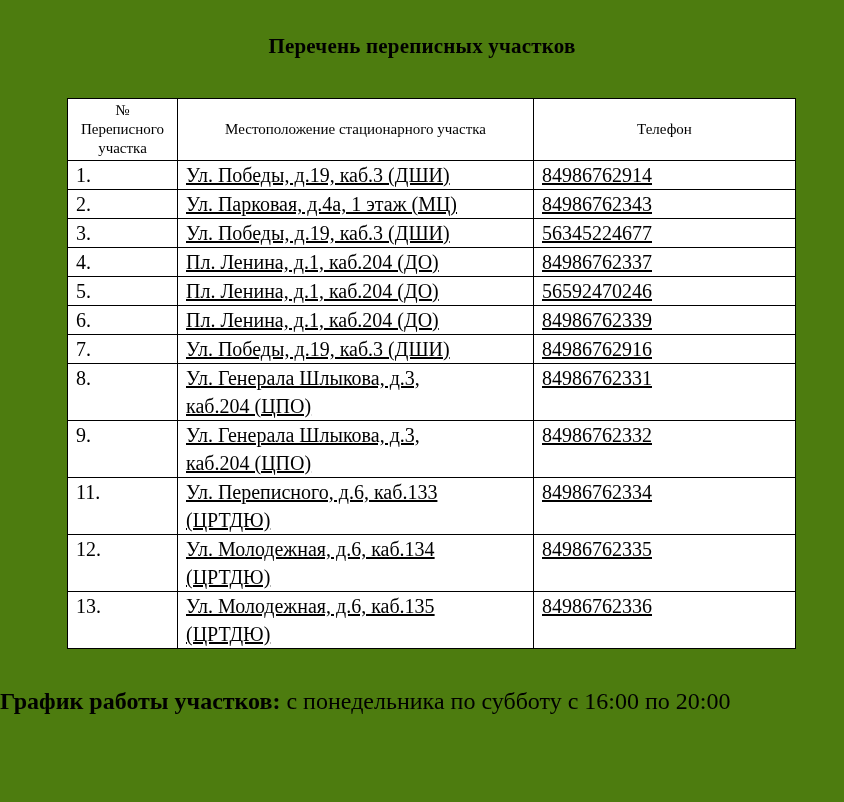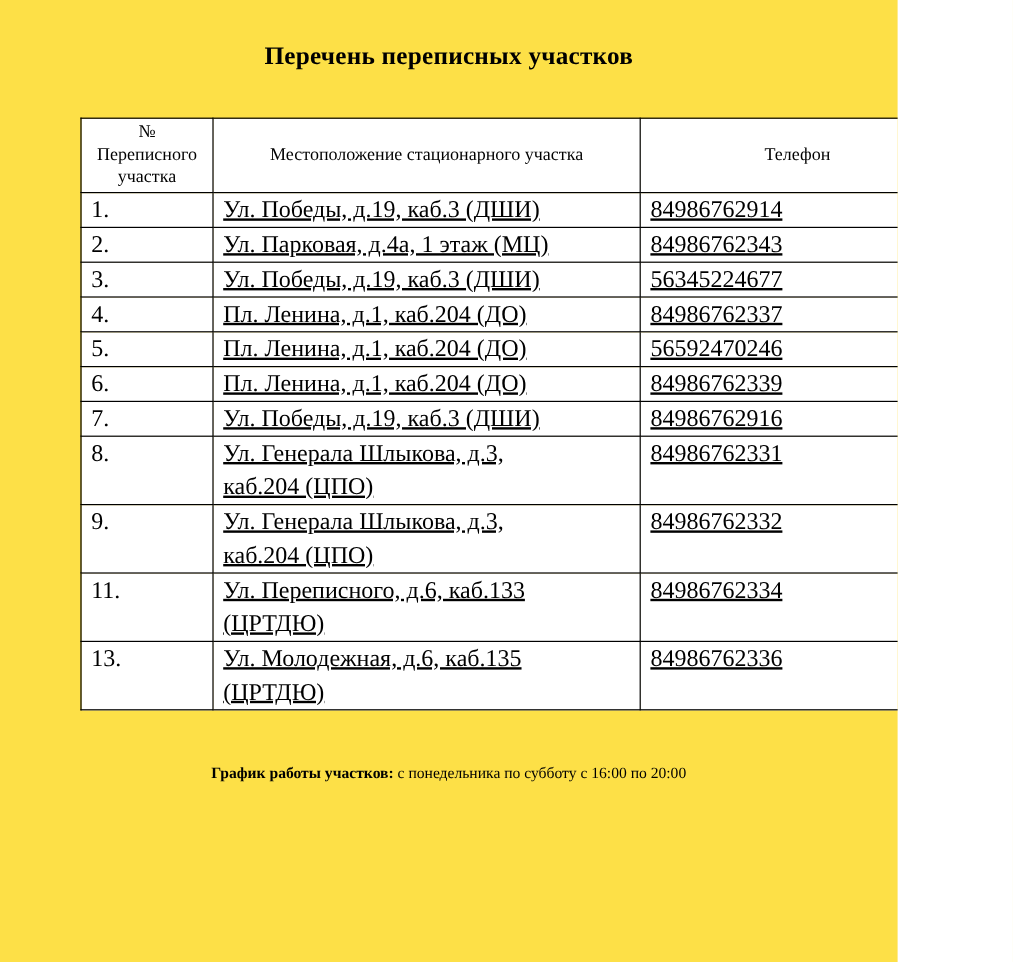--- a/index.html
+++ b/index.html
@@ -4,23 +4,23 @@
 <style>
   html, body {
     margin: 0;
     padding: 0;
     background: #ffffff;
     color: #000000;
     font-family: "Liberation Serif", "DejaVu Serif", serif;
   }
   .page {
     position: relative;
-    width: 748px;
+    width: 844px;
     height: 802px;
-    background: #fde047;
+    background: #4d7c0f;
     overflow: hidden;
   }
   .page-title {
     margin: 0;
     padding-top: 34px;
     text-align: center;
     font-size: 21px;
     font-weight: bold;
     letter-spacing: 0.2px;
   }
@@ -52,22 +52,21 @@
     line-height: 28px;
     vertical-align: top;
     padding: 0 8px;
     white-space: pre-line;
   }
   td.cell-number   { padding-left: 17px; }
   td.cell-location { padding-left: 10px; text-decoration: underline; }
   td.cell-phone    { padding-left: 10px; text-decoration: underline; }
   .footer-schedule {
     margin-top: 40px;
-    text-align: center;
-    font-size: 13px;
+    font-size: 24px;
     line-height: 24px;
   }
   .footer-schedule .schedule-label { font-weight: bold; }
 </style>
 </head>
 <body>
 
 <div class="page">
 
   <h1 class="page-title">Перечень переписных участков</h1>
@@ -135,20 +134,26 @@
 каб.204 (ЦПО)</td>
           <td class="cell-phone">84986762332</td>
         </tr>
         <tr>
           <td class="cell-number">11.</td>
           <td class="cell-location">Ул. Переписного, д.6, каб.133
 (ЦРТДЮ)</td>
           <td class="cell-phone">84986762334</td>
         </tr>
         <tr>
+          <td class="cell-number">12.</td>
+          <td class="cell-location">Ул. Молодежная, д.6, каб.134
+(ЦРТДЮ)</td>
+          <td class="cell-phone">84986762335</td>
+        </tr>
+        <tr>
           <td class="cell-number">13.</td>
           <td class="cell-location">Ул. Молодежная, д.6, каб.135
 (ЦРТДЮ)</td>
           <td class="cell-phone">84986762336</td>
         </tr>
       </tbody>
   </table>
 
   <div class="footer-schedule">
     <span class="schedule-label">График работы участков:</span><span> с понедельника по субботу с 16:00 по 20:00</span>

